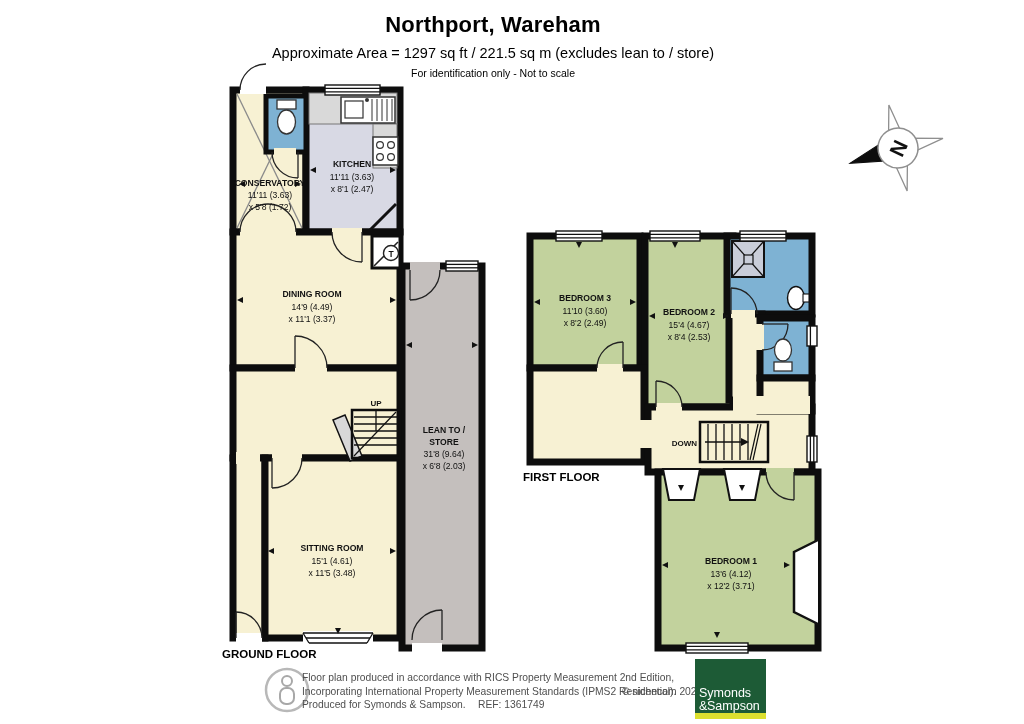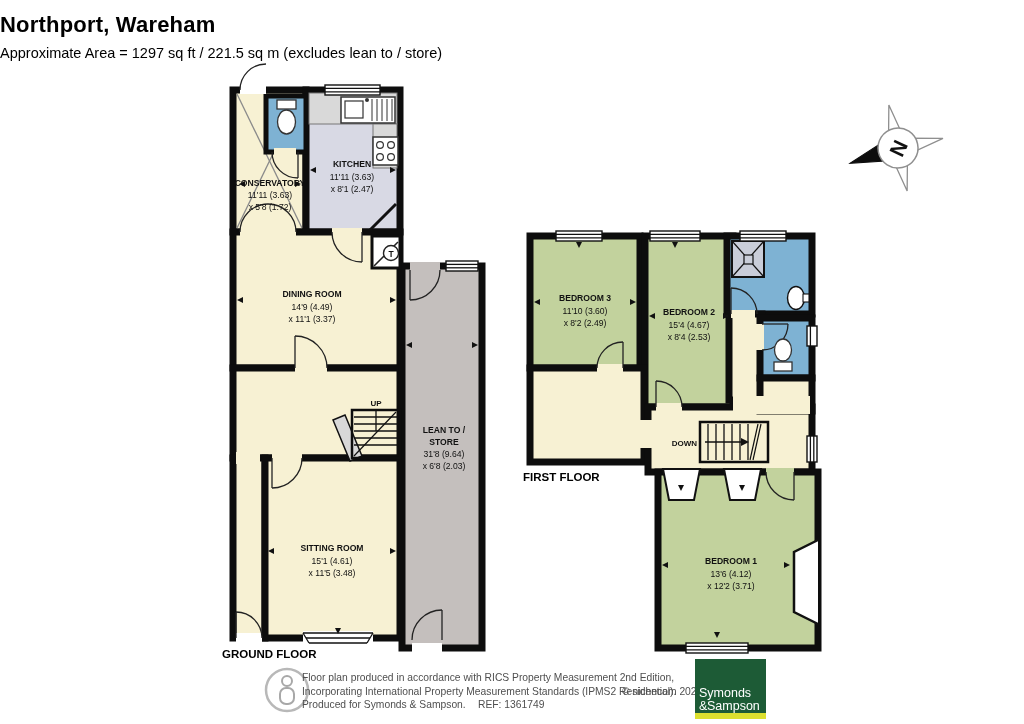--- a/index.html
+++ b/index.html
@@ -1,18 +1,18 @@
 <!DOCTYPE html>
 <html><head>
 <meta charset="utf-8">
 <style>
   html,body{margin:0;padding:0;background:#fff;}
   .page{position:relative;width:1024px;height:724px;background:#ffffff;overflow:hidden;
         font-family:"Liberation Sans",sans-serif;}
-  .header{position:absolute;top:12px;left:0;width:986px;color:#000;}
+  .header{position:absolute;top:12px;left:0;width:986px;text-align:center;color:#000;}
   .title{font-size:22px;font-weight:bold;letter-spacing:.2px;}
   .area{font-size:14.5px;margin-top:7px;}
   .disclaimer{font-size:10.5px;margin-top:6px;}
   svg{position:absolute;left:0;top:0;}
   
   .rlabel{font:bold 8.6px "Liberation Sans",sans-serif;fill:#111;}
   .rdim{font:8.6px "Liberation Sans",sans-serif;fill:#111;}
   .floorlabel{font:bold 11.5px "Liberation Sans",sans-serif;fill:#000;}
   .stair{font:bold 8px "Liberation Sans",sans-serif;fill:#111;}
   .tsym{font:bold 8.5px "Liberation Sans",sans-serif;fill:#111;}
@@ -21,20 +21,21 @@
   .ntext{font:bold 21px "Liberation Sans",sans-serif;fill:#111;}
 </style>
 </head>
 <body>
 
 <div class="page">
 
   <div class="header">
     <div class="title">Northport, Wareham</div>
     <div class="area">Approximate Area = 1297 sq ft / 221.5 sq m (excludes lean to / store)</div>
+    <div class="disclaimer">For identification only - Not to scale</div>
   </div>
 
   <svg width="1024" height="724" viewBox="0 0 1024 724">
 
     <g>
 
       <g>
         <rect x="233" y="90" width="73" height="142" stroke="#0d0d0d" stroke-width="7" fill="#f7f1d3"></rect>
         <line x1="237" y1="94" x2="302" y2="228" stroke="#8a8a8a" stroke-width="1.3"></line>
         <line x1="302" y1="94" x2="237" y2="228" stroke="#8a8a8a" stroke-width="1.3"></line>

